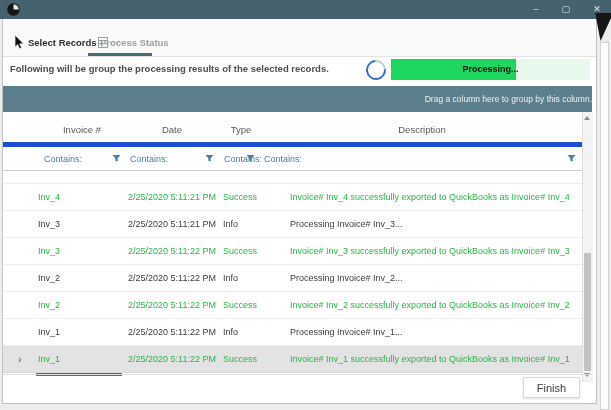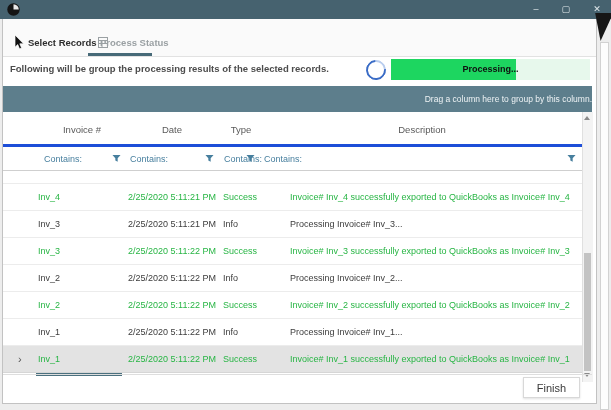--- a/index.html
+++ b/index.html
@@ -36,21 +36,21 @@
              border:2.5px solid #3a6cc6; border-top-color:#b9cdee; transform:rotate(40deg); }
   .progress { position:absolute; left:391px; top:59px; width:199px; height:21px; background:#e7f8ec; }
   .progress-fill { position:absolute; left:0; top:0; height:21px; width:63%; background:#1dd660; }
   .progress-label { position:absolute; left:0; top:0; width:100%; height:21px; line-height:21px; text-align:center;
                     color:#101010; font-weight:bold; font-size:9px; }
   
   .groupbar { position:absolute; left:3px; top:86px; width:589px; height:28px; background:#5d7e8c;
               color:#eef3f5; font-size:8.5px; line-height:26px; text-align:right; }
   
   .grid { position:absolute; left:3px; top:112px; width:579px; height:263px; background:#fff; }
-  .hdr-row { position:absolute; left:3px; top:112px; width:579px; height:35px; border-bottom:3px solid #1d4ed8; background:#fff; }
+  .hdr-row { position:absolute; left:3px; top:112px; width:579px; height:35px; border-bottom:5px solid #1d4ed8; background:#fff; }
   .hdr { position:absolute; top:12px; height:12px; line-height:12px; text-align:center; color:#5a5a5a; font-size:9.5px; cursor:default; }
   .hdr-invoice { left:36px;  width:86px; }
   .hdr-date    { left:122px; width:94px; }
   .hdr-type    { left:216px; width:44px; }
   .hdr-desc    { left:260px; width:318px; }
   .filter-row { position:absolute; left:3px; top:147px; width:579px; height:24px; border-bottom:1px solid #cfcfcf; background:#fff; }
   .flt { position:absolute; top:6px; height:12px; line-height:12px; color:#477f9e; font-size:9px; cursor:text; }
   .f1 { left:41px; } .f2 { left:127px; } .f3 { left:221px; } .f4 { left:261px; }
   .funnel { position:absolute; top:7px; width:9px; height:9px; cursor:pointer; }
   .fu1 { left:109px; } .fu2 { left:202px; } .fu3 { left:243px; } .fu4 { left:564px; }

